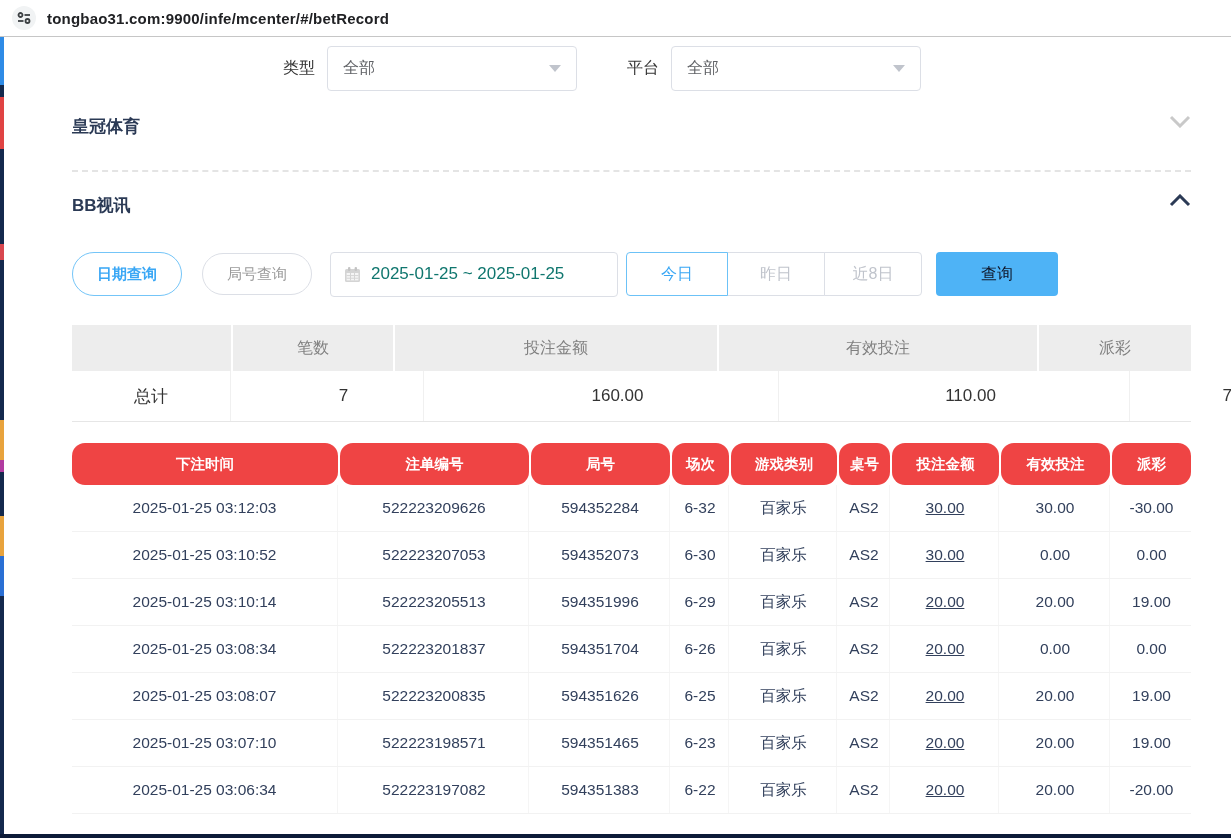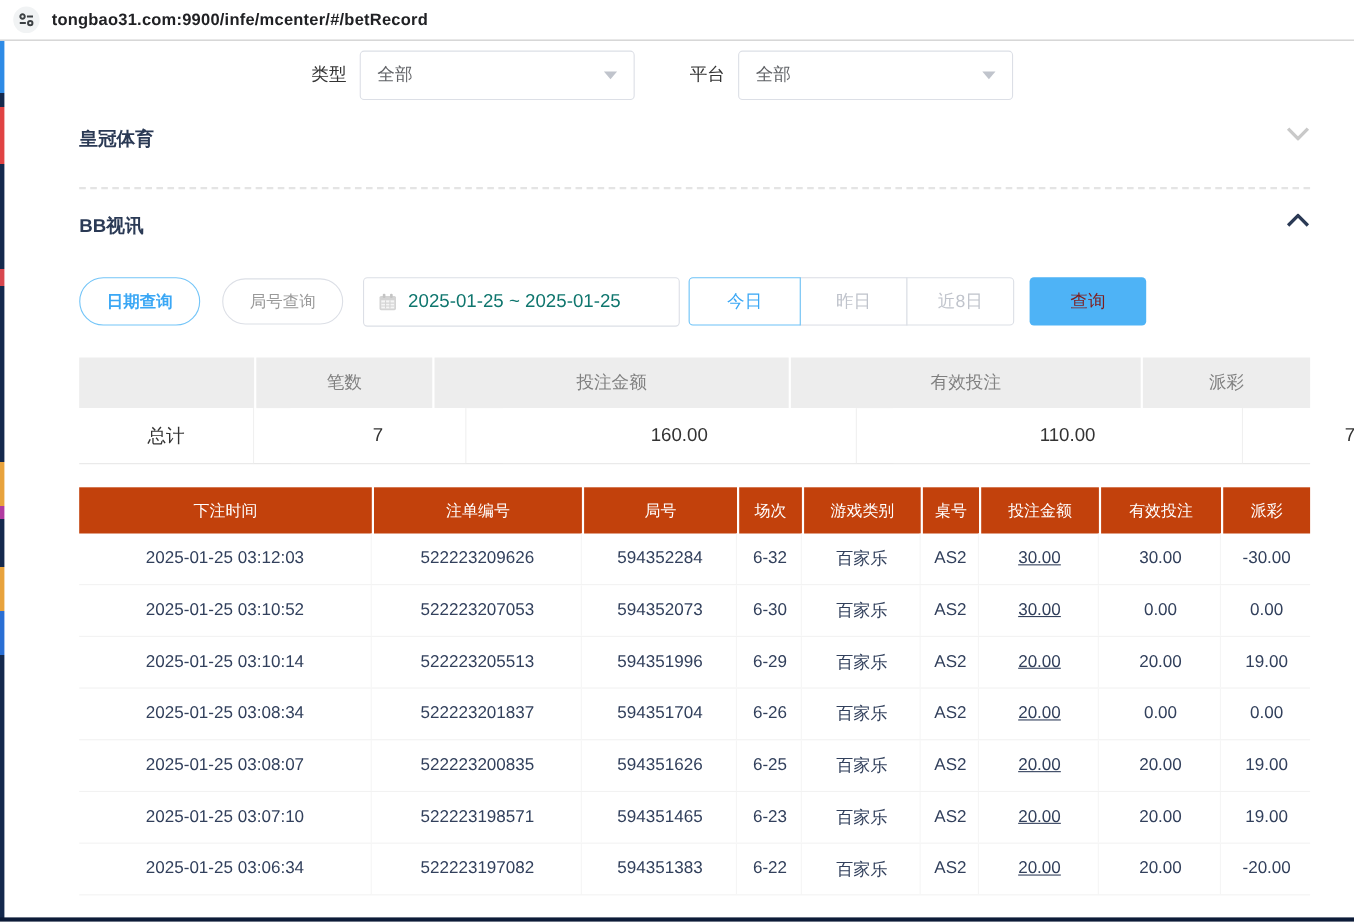--- a/index.html
+++ b/index.html
@@ -73,43 +73,43 @@
   .date-input { margin-left:18px; width:288px; height:45px; border:1px solid #dcdfe6; border-radius:4px;
     display:flex; align-items:center; padding:0 13px; cursor:pointer; background:#fff; }
   .date-text { margin-left:10px; font-size:17px; color:#0f766e; }
   .quick-group { margin-left:8px; display:flex; height:44px; }
   .quick-btn { width:98px; height:44px; background:#fff; border:1px solid #dcdfe6;
     display:flex; align-items:center; justify-content:center; font-size:16px; color:#c0c4cc;
     cursor:pointer; margin-left:-1px; }
   .quick-btn:first-child { border-radius:4px 0 0 4px; margin-left:0; width:102px; }
   .quick-btn:last-child { border-radius:0 4px 4px 0; }
   .quick-active { border:1px solid #6cc2f7; color:#3aa7f5; position:relative; z-index:2; }
-  .search-btn { margin-left:14px; width:106px; height:44px; background:#4eb3f6; border:none;
-    border-radius:4px; color:#7f1d1d; font-size:16px; display:flex; align-items:center; justify-content:center;
+  .search-btn { margin-left:14px; width:122px; height:44px; background:#4eb3f6; border:none;
+    border-radius:4px; color:#0f172a; font-size:16px; display:flex; align-items:center; justify-content:center;
     cursor:pointer; font-family:inherit; }
 
   
   .summary-table { position:absolute; left:72px; top:325px; width:1119px; }
   .summary-head { display:grid; grid-template-columns:159px 160px 322px 318px 152px;
     column-gap:2px; height:46px; }
   .summary-head > div { background:#ededed; display:flex; align-items:center; justify-content:center;
     font-size:16px; color:#808080; }
   .summary-body { display:grid; grid-template-columns:159px 160px 322px 318px 152px;
     column-gap:2px; height:51px; border-bottom:1px solid #e6e6e6;gap:33px; }
   .summary-body > div { background:#fff; display:flex; align-items:center; justify-content:center;
     font-size:17px; color:#333; border-right:1px solid #f0f0f0; }
   .summary-body > div:last-child { border-right:none; }
 
   
   .bet-table { position:absolute; left:72px; top:443px; width:1119px; }
   .bet-head { display:grid;
     grid-template-columns:266px 189px 139px 57px 106px 51px 107px 109px 79px;
     column-gap:2px; height:42px; }
-  .bet-head > div { background:#c2410c; color:#fff; font-weight:normal; font-size:14.5px;
-    display:flex; align-items:center; justify-content:center; }
+  .bet-head > div { background:#ef4444; color:#fff; font-weight:bold; font-size:14.5px;
+    display:flex; align-items:center; justify-content:center;border-radius:13px; }
   .bet-row { display:grid;
     grid-template-columns:266px 189px 139px 57px 106px 51px 107px 109px 79px;
     column-gap:2px; height:47px; border-bottom:1px solid #f2f2f2; }
   .bet-row > div { display:flex; align-items:center; justify-content:center;
     font-size:15.5px; color:#32405c; border-right:1px solid #f5f5f5; overflow:hidden; }
   .bet-row > div:last-child { border-right:none; }
   .amount-link { color:#6fc1f8; text-decoration:underline; cursor:pointer; }
   .neg { color:#fb5252; }
 
   svg { display:block; }

